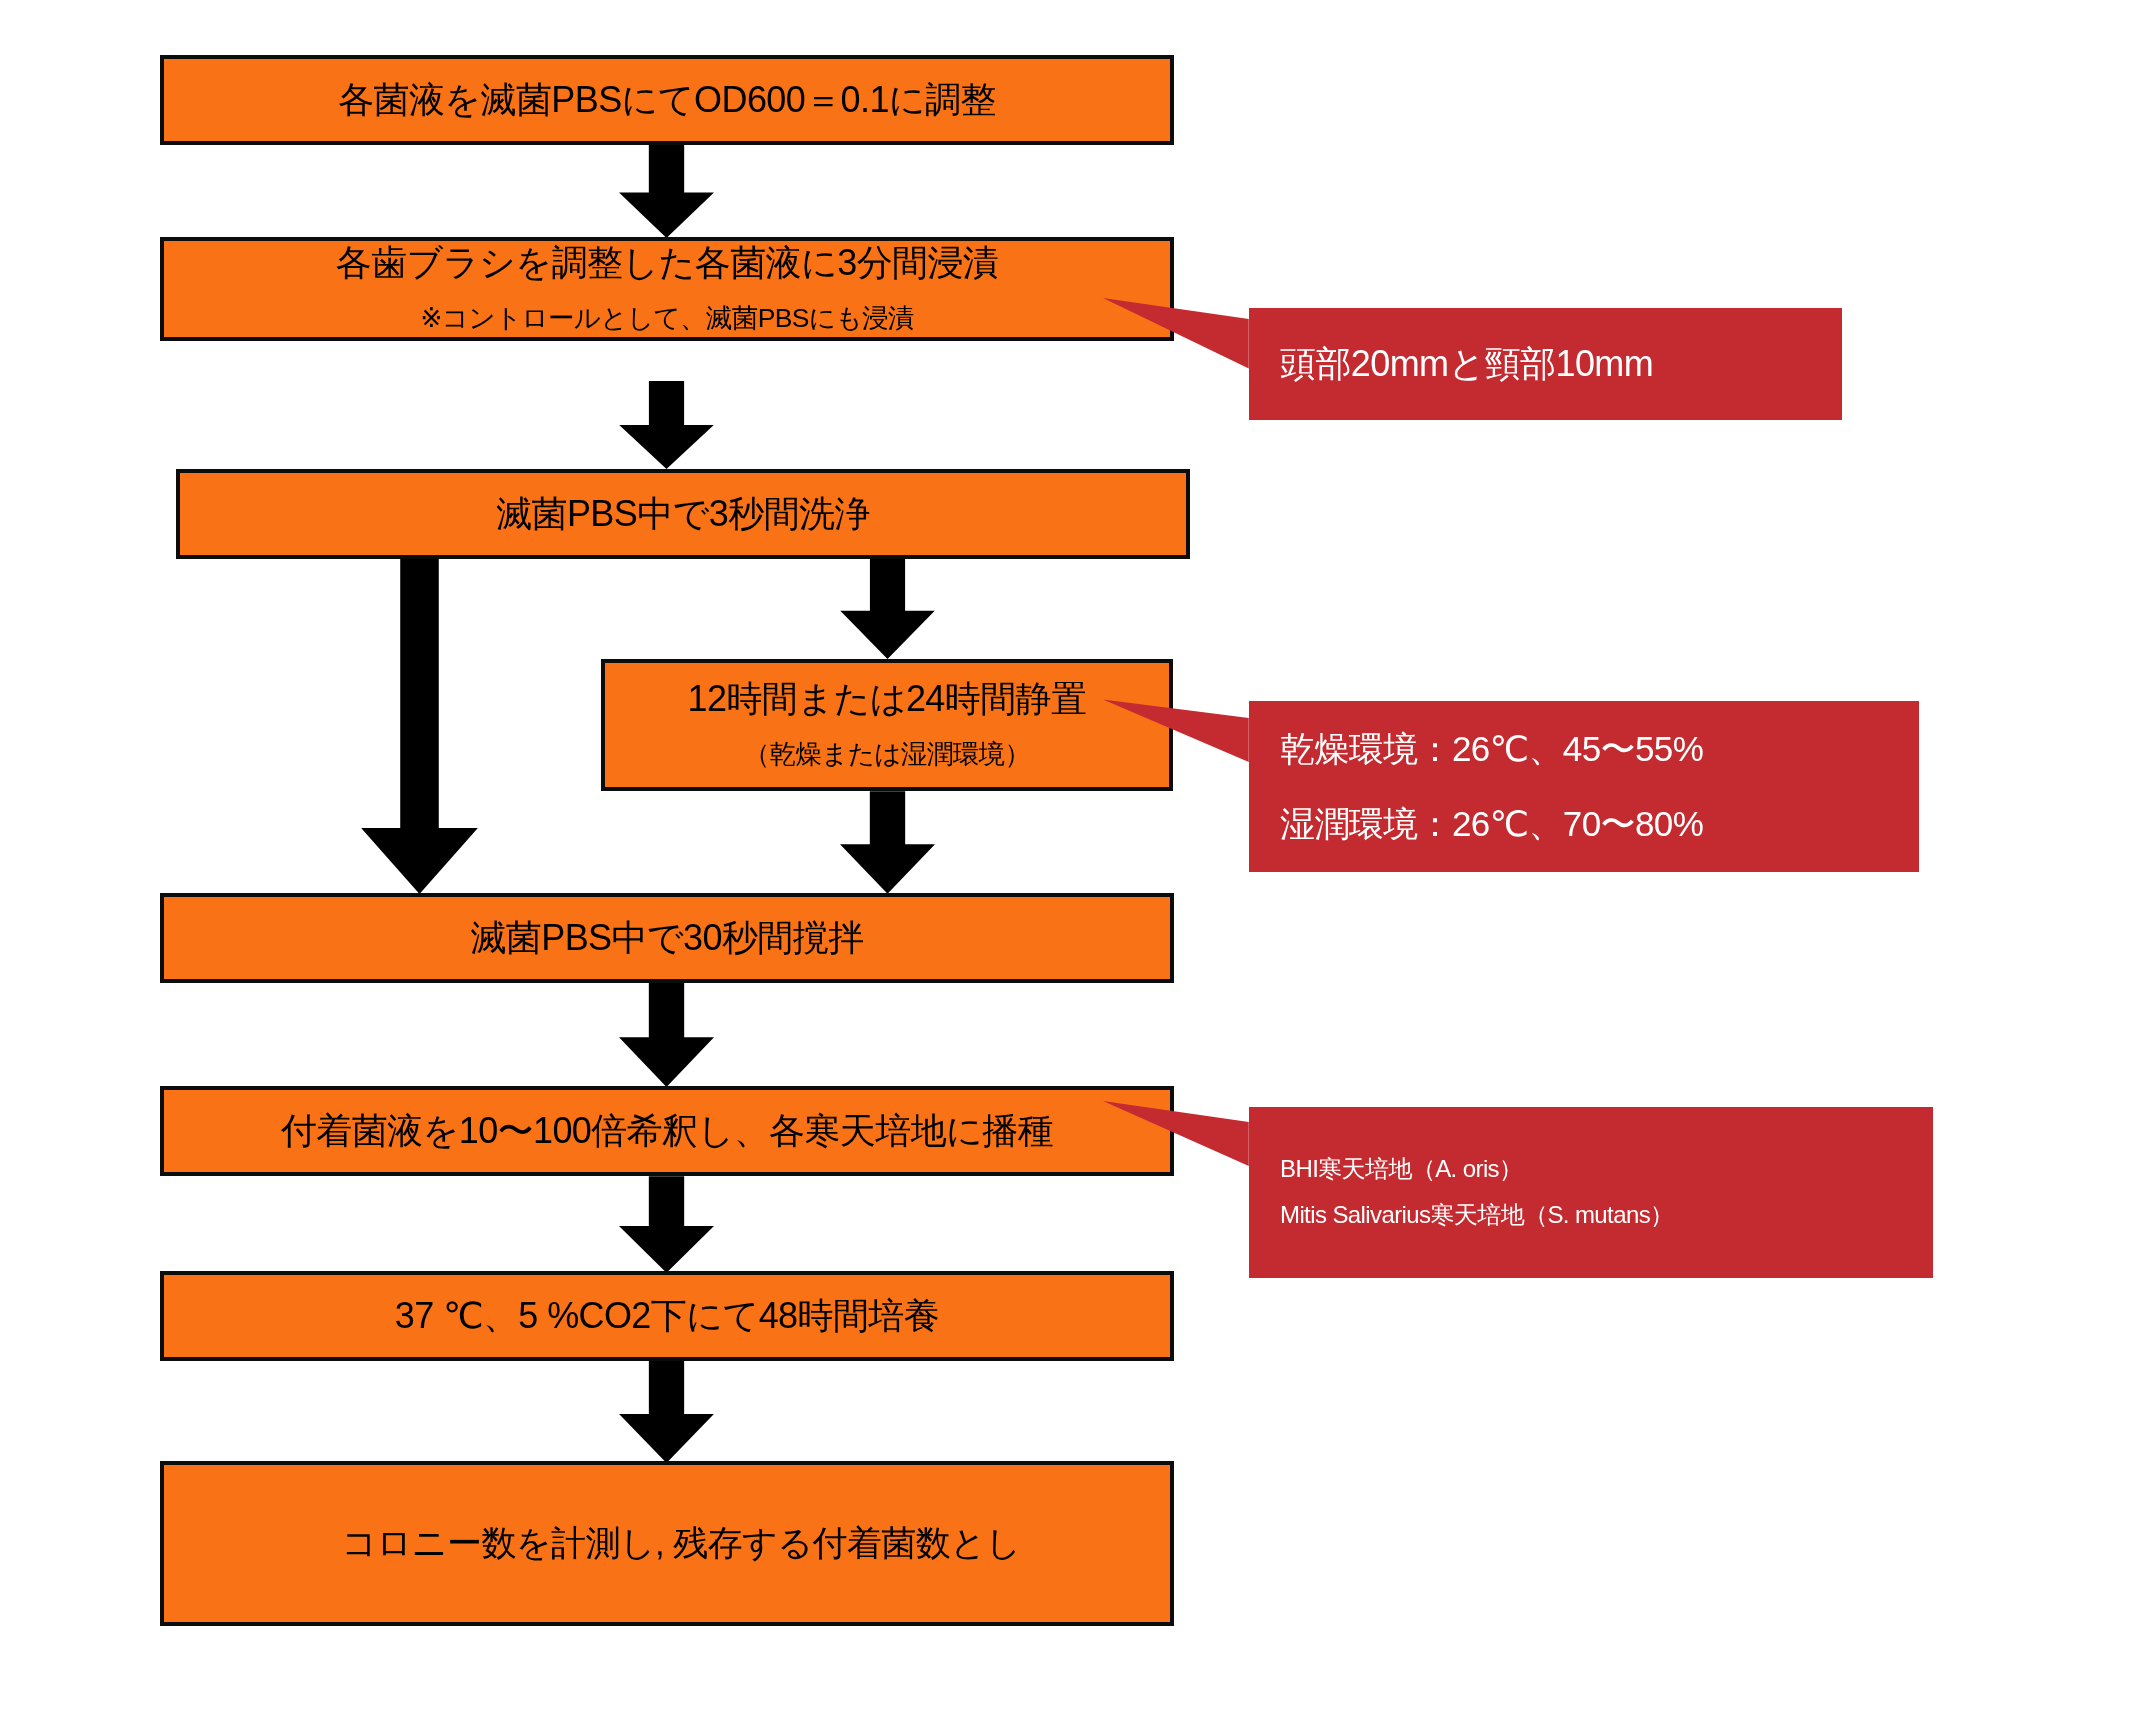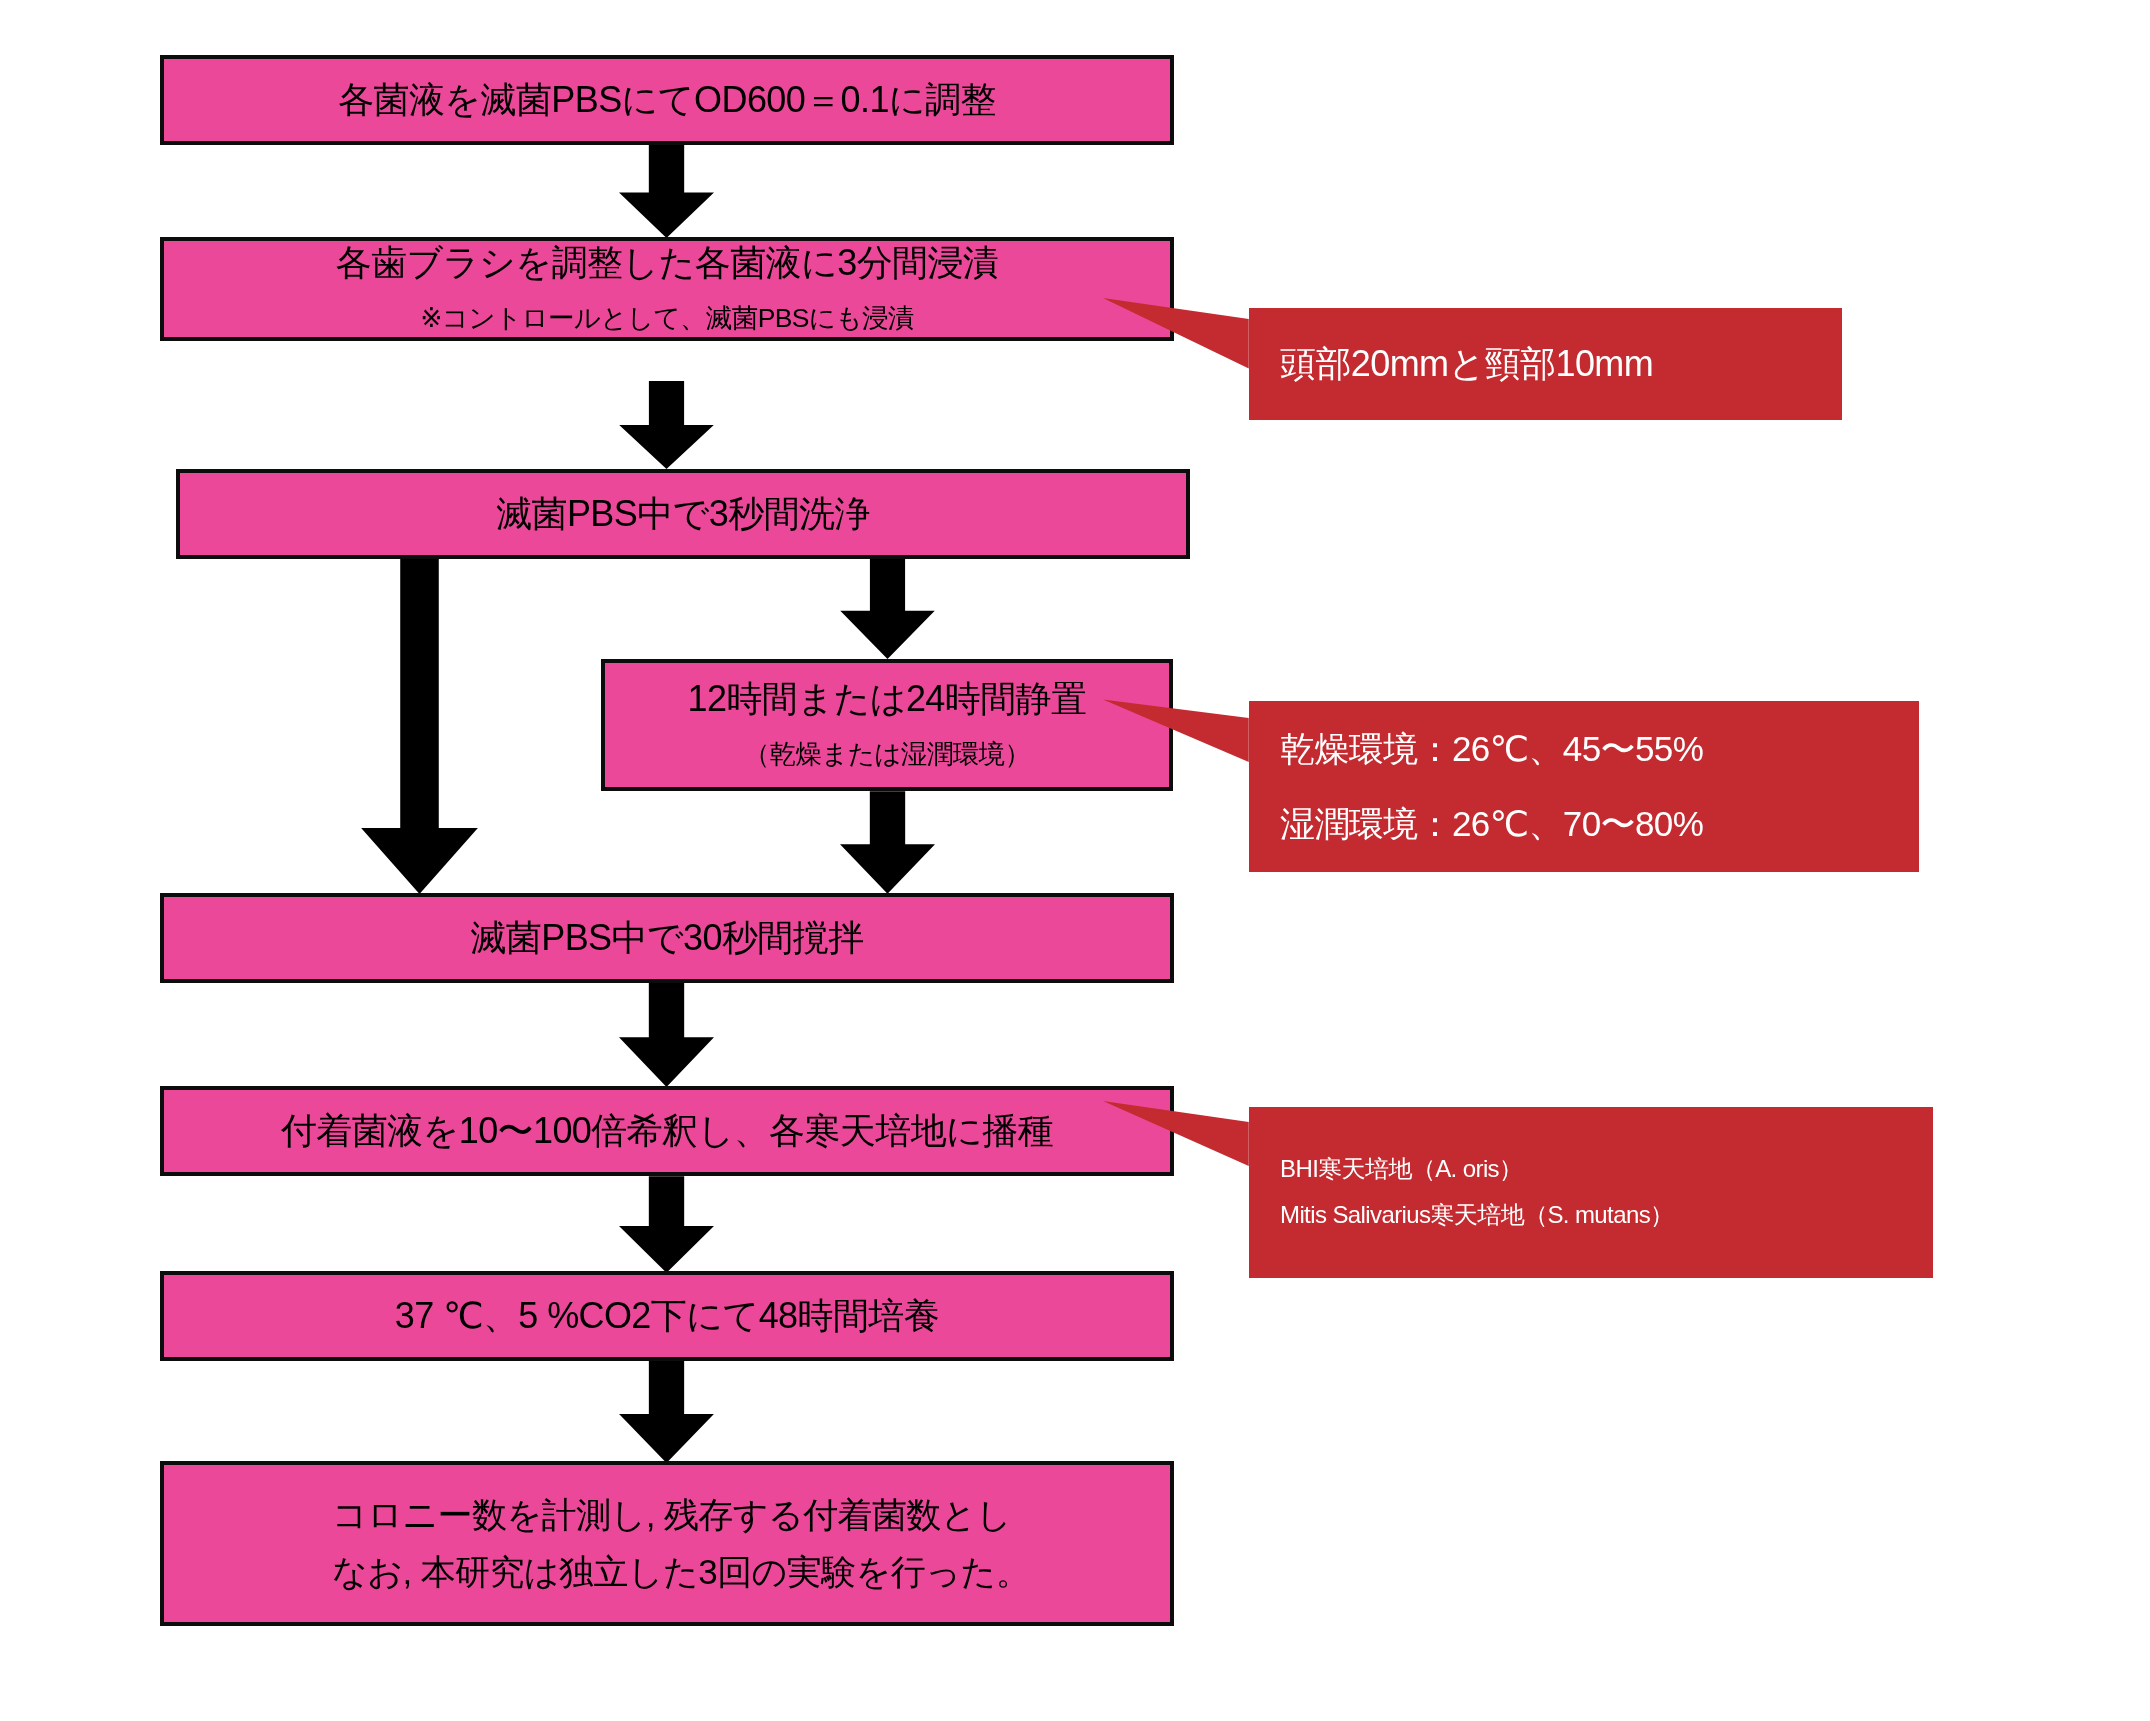--- a/index.html
+++ b/index.html
@@ -18,27 +18,28 @@
   #flow {
     position: absolute;
     left: 0; top: 0;
     width: 2151px;
     height: 1721px;
   }
 
   
   .pbox {
     position: absolute;
-    background: #ec4899;
+    background: #f97316;
     border: 4.4px solid #0c0c0c;
     box-sizing: border-box;
     display: flex;
     flex-direction: column;
     align-items: center;
     justify-content: center;
+    text-align: center;
     color: #000000;
     z-index: 4;
   }
   .pbox .line-main {
     font-size: 36px;
     line-height: 1.12;
     letter-spacing: -0.6px;
     white-space: nowrap;
   }
   .pbox .line-sub {
@@ -229,18 +230,17 @@
 
   <div class="arrow" style="left:619px; top:1361px;">
     <svg width="95" height="102" viewBox="0 0 172 185">
       <polygon points="54,0 118,0 118,96 172,96 86,185 0,96 54,96" fill="#000000"></polygon>
     </svg>
   </div>
 
   <div class="pbox box8">
     <div class="stack">
       <div class="line-two">コロニー数を計測し, 残存する付着菌数とし</div>
-      <div class="line-two">なお, 本研究は独立した3回の実験を行った。</div>
     </div>
   </div>
 
 </div>
 
 
 </body></html>

